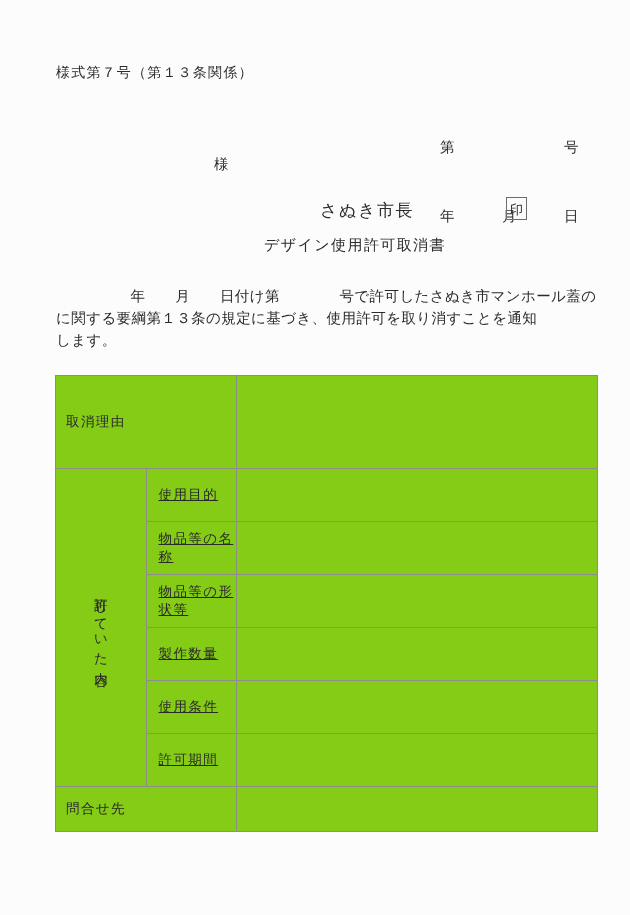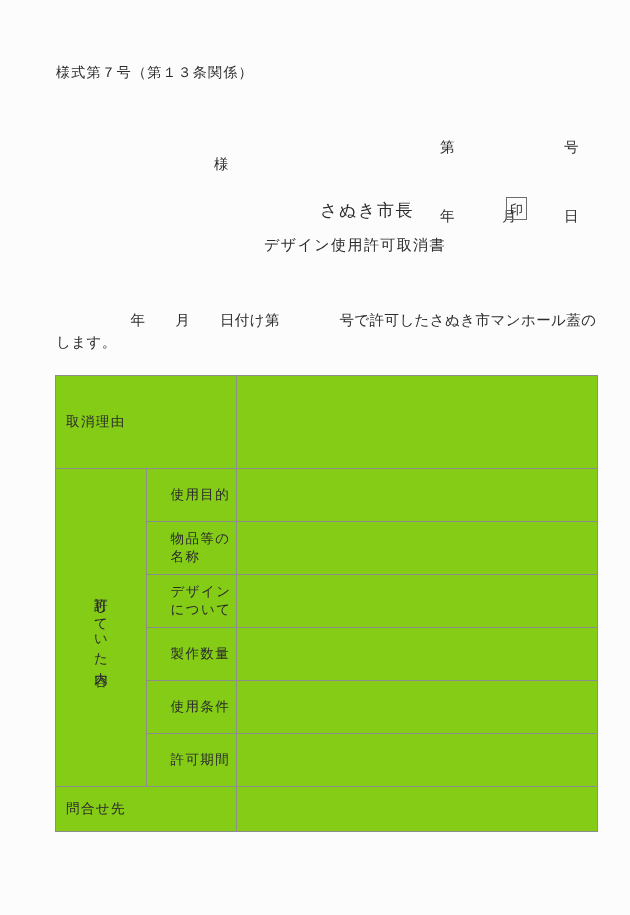--- a/index.html
+++ b/index.html
@@ -102,21 +102,20 @@
     font-size: 14.5px;
     line-height: 22px;
     letter-spacing: 0.4px;
   }
   .body-text .bline {
     display: block;
     white-space: pre;
   }
   .body-text .bline.indent {
     text-indent: 0;
-    margin-top: 24px;
   }
 
   
   .form-table {
     position: absolute;
     left: 55px;
     top: 375px;
     width: 520px;
     border-collapse: collapse;
     table-layout: fixed;
@@ -154,21 +153,22 @@
     letter-spacing: 2px;
     font-size: 13.5px;
     line-height: 1;
     margin: 0 auto;
     display: inline-block;
   }
 
   td.cell-sub-label {
     width: 133px;
     height: 52px;
-    padding-left: 24px;
+    padding-left: 12px;
+    text-decoration: underline;
   }
   td.cell-sub-value {
     width: 350px;
   }
 
   td.cell-contact-label {
     height: 44px;
     width: 170px;
   }
   td.cell-contact-value {
@@ -190,20 +190,21 @@
   <div class="addressee">様</div>
 
   <div class="issuer">さぬき市長</div>
 
   <div class="seal-box">印</div>
 
   <div class="doc-title">デザイン使用許可取消書</div>
 
   <div class="body-text">
     <span class="bline indent">　　　　　年　　月　　日付け第　　　　号で許可したさぬき市マンホール蓋の</span>
+    <span class="bline">に関する要綱第１３条の規定に基づき、使用許可を取り消すことを通知</span>
     <span class="bline">します。</span>
   </div>
 
   <table class="form-table">
     <tbody>
       <tr>
         <td class="cell-reason-label" colspan="2">取消理由</td>
         <td class="cell-reason-value"></td>
       </tr>
 
@@ -214,21 +215,21 @@
         <td class="cell-sub-label">使用目的</td>
         <td class="cell-sub-value"></td>
       </tr>
 
       <tr>
         <td class="cell-sub-label">物品等の名称</td>
         <td class="cell-sub-value"></td>
       </tr>
 
       <tr>
-        <td class="cell-sub-label">デザインについて</td>
+        <td class="cell-sub-label">物品等の形状等</td>
         <td class="cell-sub-value"></td>
       </tr>
 
       <tr>
         <td class="cell-sub-label">製作数量</td>
         <td class="cell-sub-value"></td>
       </tr>
 
       <tr>
         <td class="cell-sub-label">使用条件</td>

